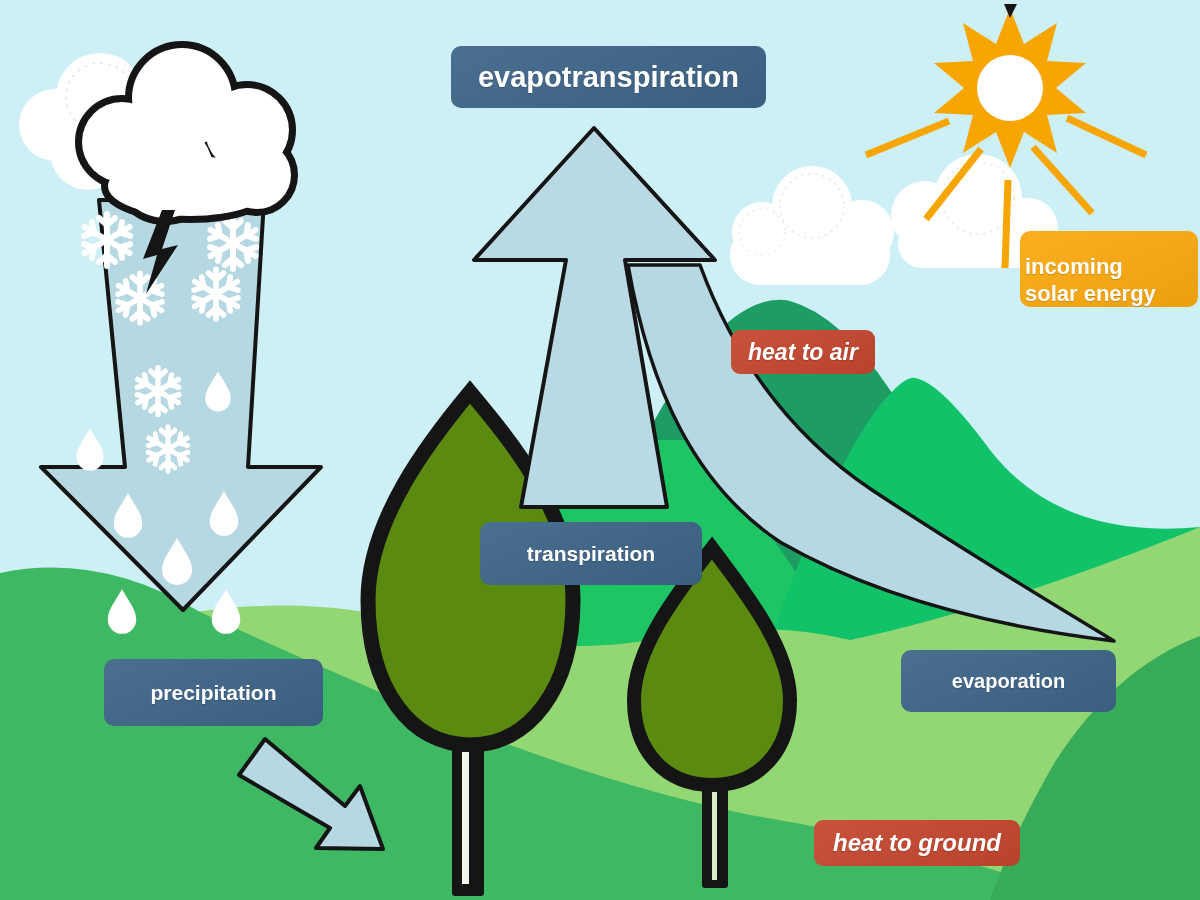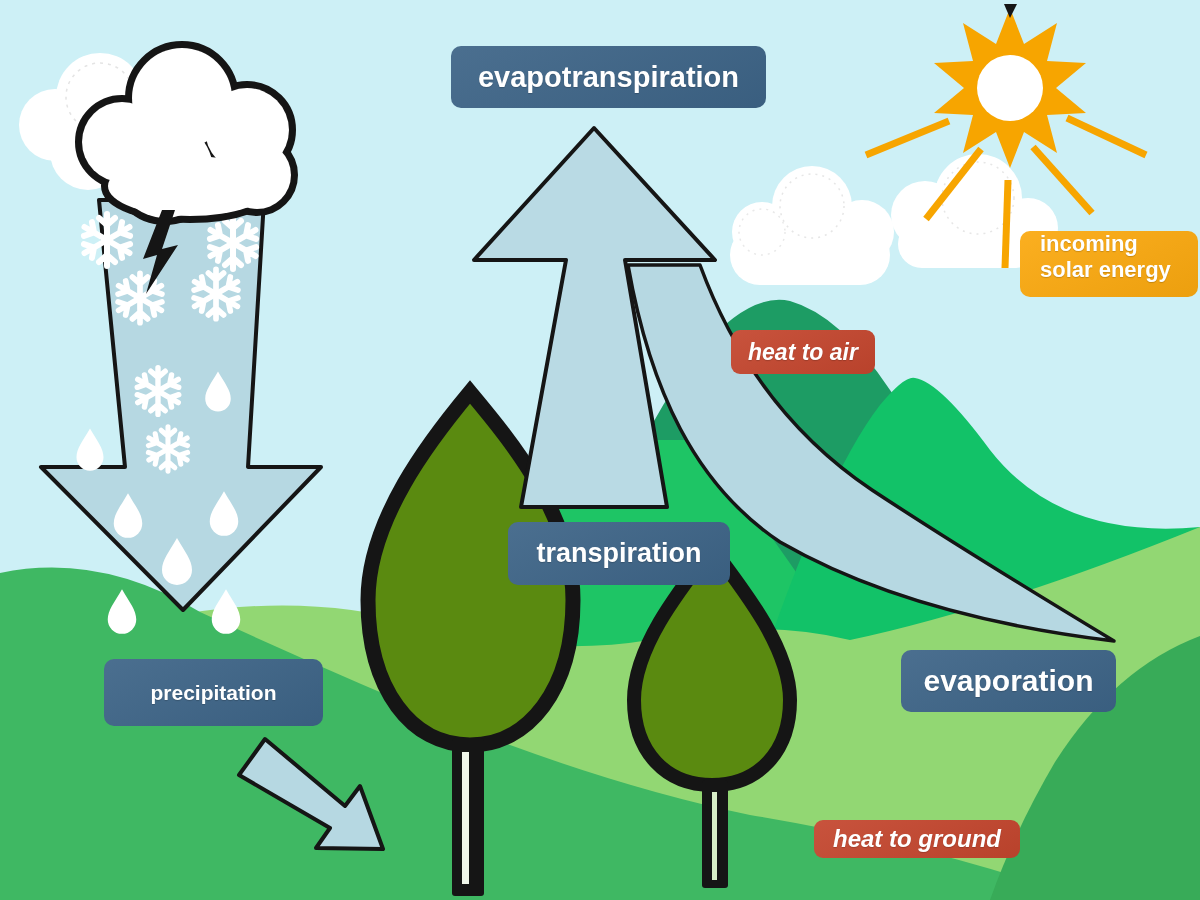--- a/index.html
+++ b/index.html
@@ -14,28 +14,28 @@
     color:#fff;font-weight:bold;white-space:nowrap;
     border-radius:10px;box-sizing:border-box;
     text-shadow:0 1px 1px rgba(0,0,0,0.18);
     background-image:linear-gradient(155deg, rgba(255,255,255,0.07), rgba(0,0,0,0.06));
     margin-left:8px;
   }
   .badge-blue{background-color:var(--badge-blue,#3d6487);}
   .badge-red{background-color:var(--badge-red,#c4462e);border-radius:9px;font-style:italic;}
   .badge-orange{background-color:var(--badge-orange,#fba90f);}
   #badge-evapotranspiration{left:443px;top:46px;width:315px;height:62px;font-size:29px;}
-  #badge-transpiration{left:500px;top:522px;width:222px;height:63px;font-size:27px;}
-  #badge-evaporation{left:893px;top:650px;width:215px;height:62px;font-size:30px;}
+  #badge-transpiration{left:472px;top:522px;width:222px;height:63px;font-size:21px;}
+  #badge-evaporation{left:893px;top:650px;width:215px;height:62px;font-size:20px;}
   #badge-precipitation{left:96px;top:659px;width:219px;height:67px;font-size:21px;}
   #badge-heat-air{left:723px;top:330px;width:144px;height:44px;font-size:23px;}
-  #badge-heat-ground{left:806px;top:820px;width:206px;height:38px;font-size:24px;text-align:right;}
-  #badge-solar{left:1012px;top:231px;width:178px;height:66px;font-size:22px;
-    flex-direction:column;align-items:flex-start;justify-content:flex-start;
-    padding-left:20px;line-height:1.2;}
+  #badge-heat-ground{left:806px;top:820px;width:206px;height:46px;font-size:24px;text-align:right;}
+  #badge-solar{left:1012px;top:231px;width:178px;height:76px;font-size:22px;
+    flex-direction:column;align-items:flex-start;justify-content:flex-end;
+    padding-left:5px;line-height:1.2;}
 </style>
 </head>
 <body>
 
 <svg id="scene" width="1200" height="900" viewBox="0 0 1200 900">
   <defs>
     <g id="flake" stroke="#ffffff" stroke-width="6" stroke-linecap="round" fill="none">
       <g>
           <path d="M0,2 L0,-26 M0,-15 L-8,-22 M0,-15 L8,-22"></path>
         </g>

